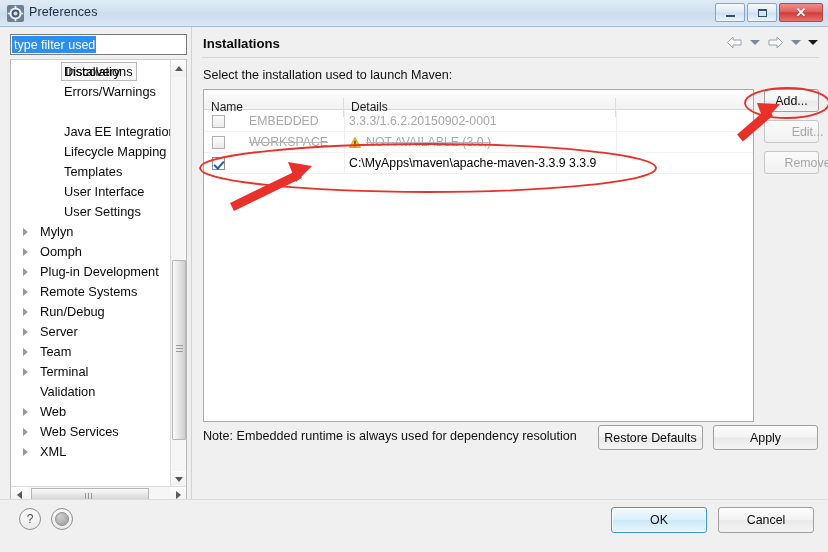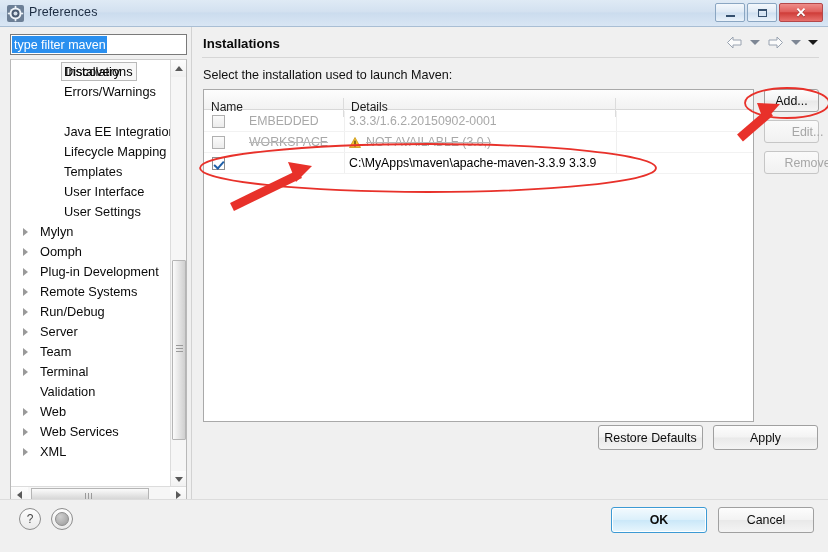--- a/index.html
+++ b/index.html
@@ -300,21 +300,20 @@
     content:""; width:12px; height:12px; border-radius:50%;
     background: radial-gradient(circle at 35% 30%, #cfcfcf, #9b9b9b);
     border: 1px solid #8d8d8d;
   }
   .okcancel { position: absolute; right: 14px; top: 7px; display: flex; gap: 11px; }
   .okcancel .btn { width: 96px; height: 26px; }
   .btn.default {
     border: 1px solid #3c9ad4;
     background: linear-gradient(to bottom,#f3fafe 0%,#dcf0fb 48%,#cbe8f9 52%,#e8f6fd 100%);
     box-shadow: inset 0 0 0 1px #ffffff;
-    font-weight: bold;
   }
 
   
   .annot { position: absolute; left: 0; top: 0; width: 828px; height: 552px; pointer-events: none; }
 </style>
 </head>
 <body>
 
 <div id="root">
 
@@ -342,21 +341,21 @@
       <div class="winbtn close">
         <span class="gl-close">✕</span>
       </div>
     </div>
   </div>
 
   <div class="dlgbody">
 
     <div class="leftpane">
       <div class="filterbox">
-        <div class="filtertext">type filter maven</div>
+        <div class="filtertext">type filter used</div>
       </div>
 
       <div class="treebox">
         <div class="treelist">
 
           <div class="titem lvl2 sel">
             <span class="lbl">Installations</span>
           </div>
           <div class="titem lvl2" style="position:absolute;top:2px;left:0;width:160px">
             <span class="lbl">Discovery</span>
@@ -514,20 +513,21 @@
         <div class="trow" style="top:63px">
           <div class="cellsep s1"></div>
           <div class="cellsep s2"></div>
           <div class="cb checked"></div>
           <div class="cname"></div>
           <div class="cdetail">C:\MyApps\maven\apache-maven-3.3.9 3.3.9</div>
           <div class="rowline"></div>
         </div>
       </div>
 
+      <div class="note">Note: Embedded runtime is always used for dependency resolution</div>
 
       <div class="sidebtns">
         <div class="btn">Add...</div>
         <div class="btn disabled">Edit...</div>
         <div class="btn disabled">Remove</div>
       </div>
 
       <div class="bottombtns">
         <div class="btn">Restore Defaults</div>
         <div class="btn">Apply</div>

